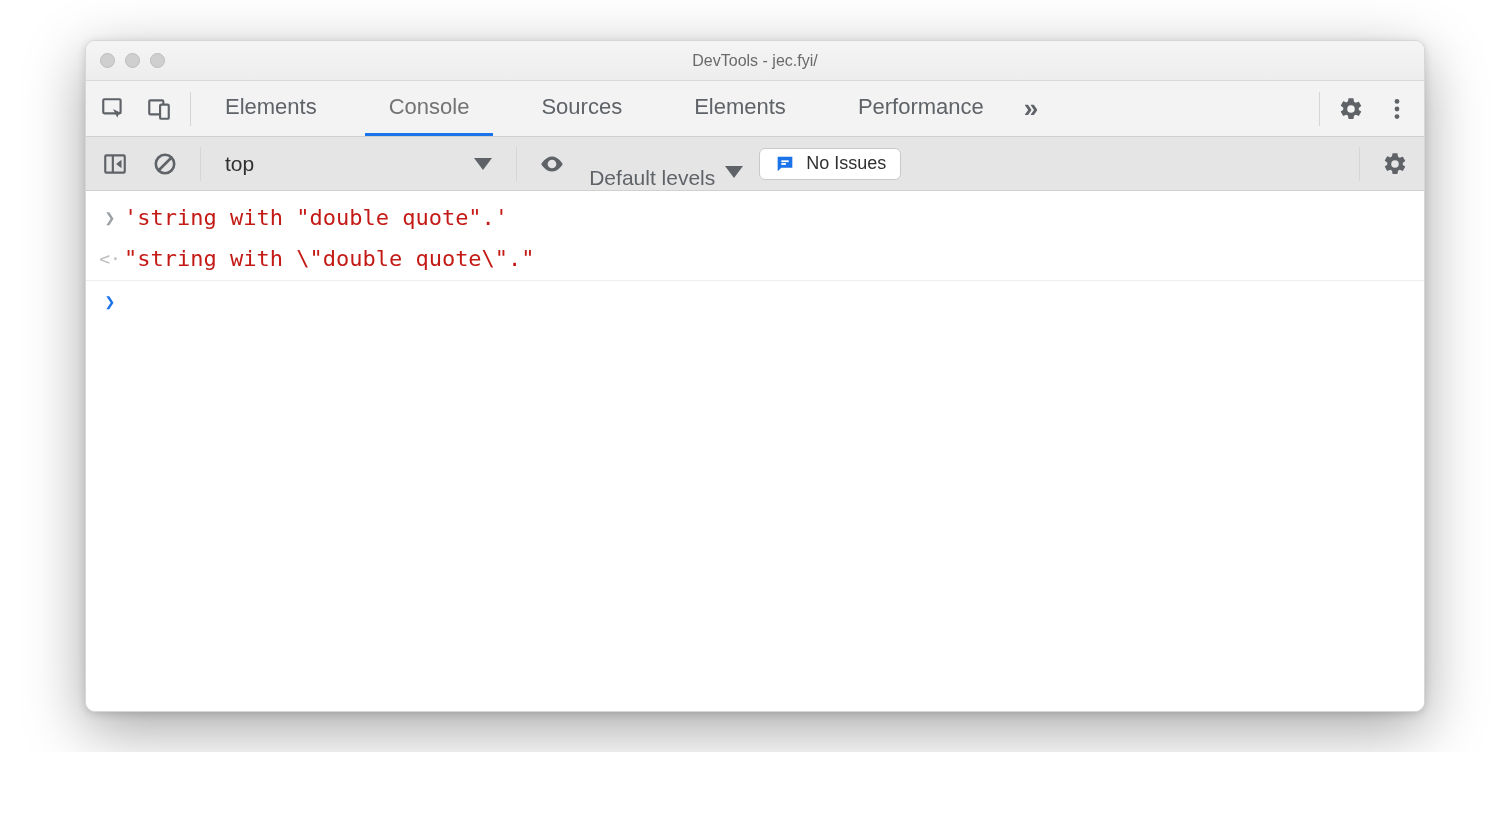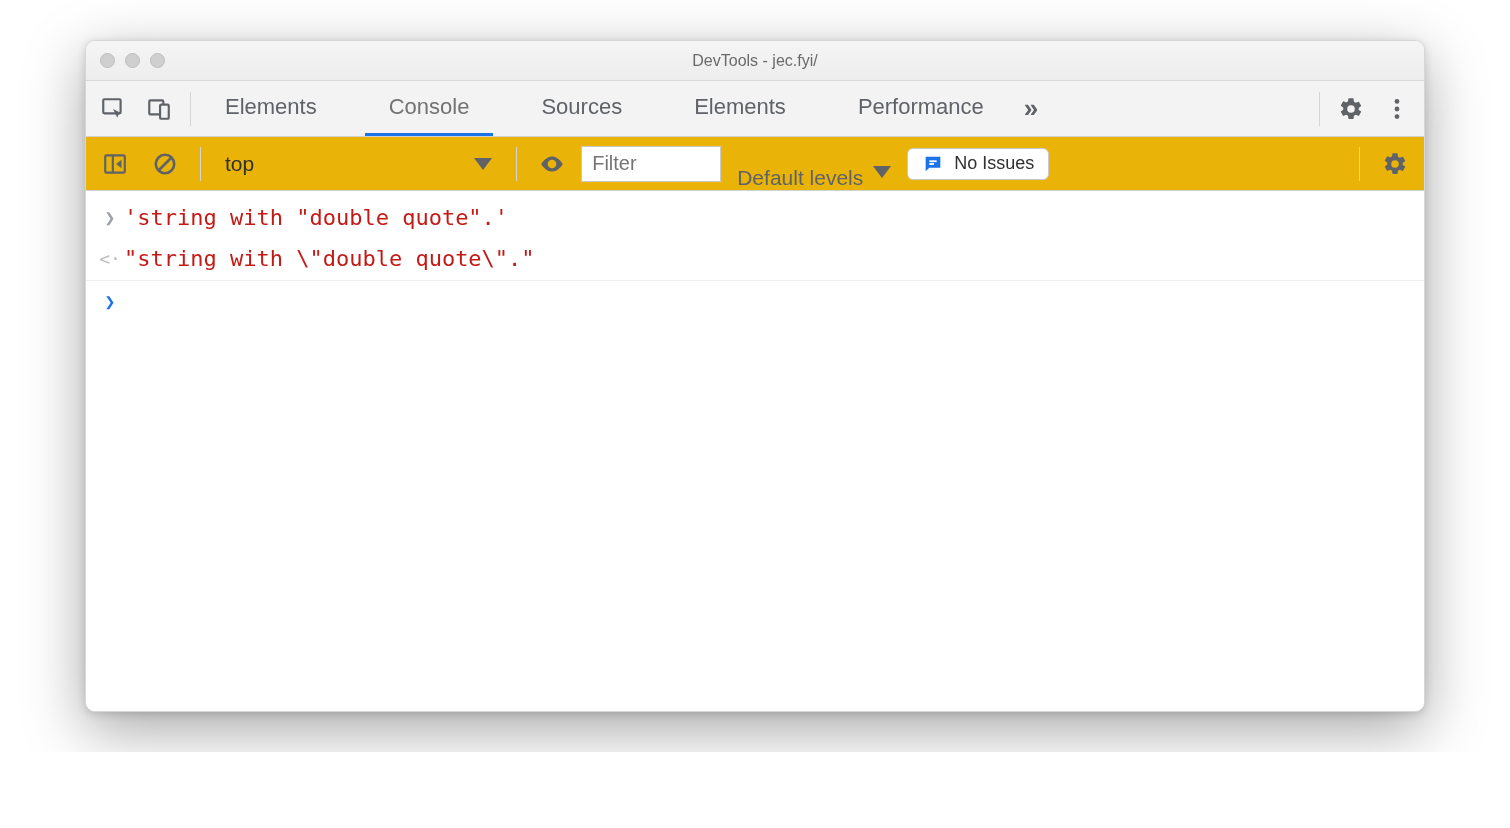--- a/index.html
+++ b/index.html
@@ -55,21 +55,21 @@
     font-size: 22px; color:#5f6368; height:100%;
     border-bottom: 3px solid transparent;
     cursor:pointer;
   }
   .tab.active { color:#737373; border-bottom-color:#1a73e8; }
   .spacer { flex:1; }
   .more-chevrons { font-size:26px; color:#5f6368; padding:0 12px; font-weight:600; letter-spacing:-2px;}
   
   .toolbar {
     height: 54px;
-    background:#eab308;
+    background:#e5e5e5;
     border-bottom:1px solid #d0d0d0;
     display:flex; align-items:center;
     padding: 0 8px;
     gap:8px;
     font-size: 21px;
     color:#5f6368;
   }
   .context-select {
     display:flex; align-items:center; gap:220px;
     padding: 0 10px; color:#303030;
@@ -173,21 +173,20 @@
     <div class="context-select">
       <span>top</span>
       <span class="tri-down"></span>
     </div>
     <div class="vsep"></div>
     <div class="icon-btn">
       <svg viewBox="0 0 24 24" fill="currentColor">
           <path d="M12 5C6 5 2 12 2 12s4 7 10 7 10-7 10-7S18 5 12 5Zm0 11a4 4 0 1 1 4-4 4 4 0 0 1-4 4Z"></path>
         </svg>
     </div>
-    <input class="filter-input" placeholder="Filter" style="">
     <div class="levels">
       <span>Default levels</span>
       <span class="tri-down"></span>
     </div>
     <div class="issues-pill">
       <svg viewBox="0 0 24 24">
           <path d="M4 4h16v12H8l-4 4V4z"></path>
           <rect x="8" y="8" width="8" height="2" fill="#fff"></rect>
           <rect x="8" y="11" width="5" height="2" fill="#fff"></rect>
         </svg>

